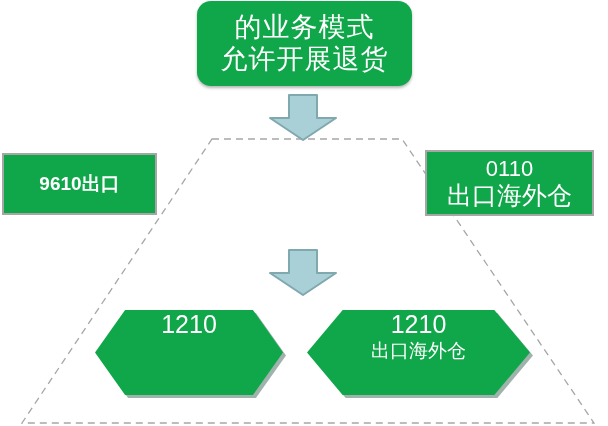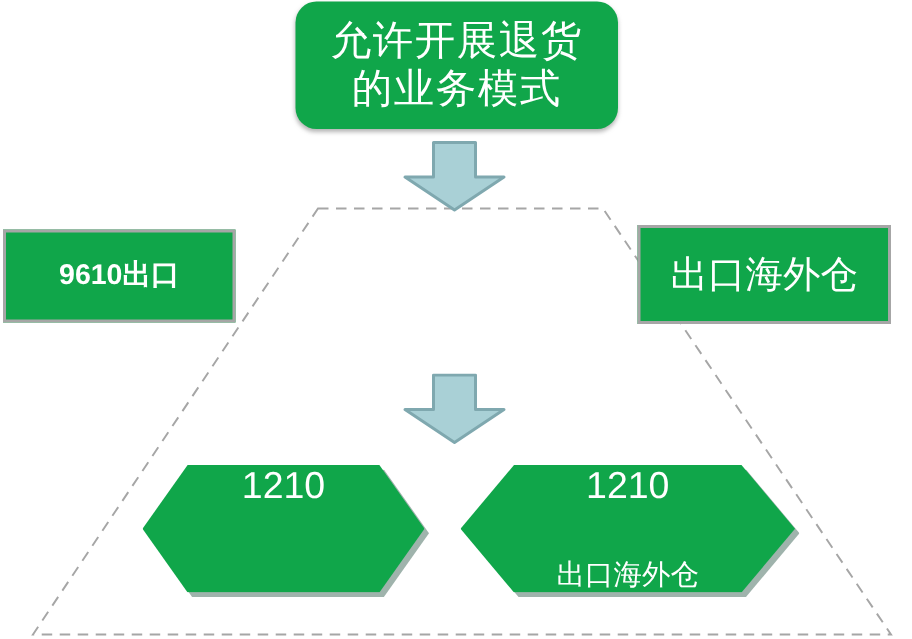--- a/index.html
+++ b/index.html
@@ -84,21 +84,21 @@
   }
   #box-0110 .line-1 { font-size: 22px; }
   #box-0110 .line-2 { font-size: 25px; }
 
   
   .hexagon {
     position: absolute;
     display: flex;
     flex-direction: column;
     align-items: center;
-    justify-content: space-between;
+    justify-content: flex-start;
     color: #ffffff;
     text-align: center;
     line-height: 1.18;
     background: #10A64A;
     -webkit-clip-path: polygon(16% 0%, 84% 0%, 100% 50%, 84% 100%, 16% 100%, 0% 50%);
     clip-path: polygon(16% 0%, 84% 0%, 100% 50%, 84% 100%, 16% 100%, 0% 50%);
   }
   .hexagon-shadow {
     position: absolute;
     background: #9FB3AC;
@@ -140,34 +140,35 @@
 </head>
 <body>
 
 <div id="canvas">
 
   <svg class="trapezoid-frame" viewBox="0 0 608 426" width="608" height="426">
     <polygon points="212,139 402,139 594,423 22,423" fill="none" stroke="#A6A6A6" stroke-width="1.3" stroke-dasharray="7,5"></polygon>
   </svg>
 
   <div class="green-box" id="top-box">
+    <span class="line">的业务模式</span>
     <span class="line">允许开展退货</span>
-    <span class="line">的业务模式</span>
   </div>
 
   <svg class="arrow" style="left:266px; top:94px;" width="74" height="48" viewBox="0 0 74 48">
     <polygon points="23,1 51,1 51,24 70,24 37,46 4,24 23,24" fill="#A9D0D6" stroke="#7FA8AF" stroke-width="2" stroke-linejoin="round"></polygon>
   </svg>
 
   <div class="green-box" id="box-9610">
     <span class="line">9610出口</span>
   </div>
 
 
   <div class="green-box" id="box-0110">
+    <span class="line-1">0110</span>
     <span class="line-2">出口海外仓</span>
   </div>
 
   <svg class="arrow" style="left:266px; top:249px;" width="74" height="48" viewBox="0 0 74 48">
     <polygon points="23,1 51,1 51,24 70,24 37,46 4,24 23,24" fill="#A9D0D6" stroke="#7FA8AF" stroke-width="2" stroke-linejoin="round"></polygon>
   </svg>
 
   <div class="hexagon-shadow" id="hex-left-shadow"></div>
   <div class="hexagon" id="hex-left">
     <span class="line-1">1210</span>

